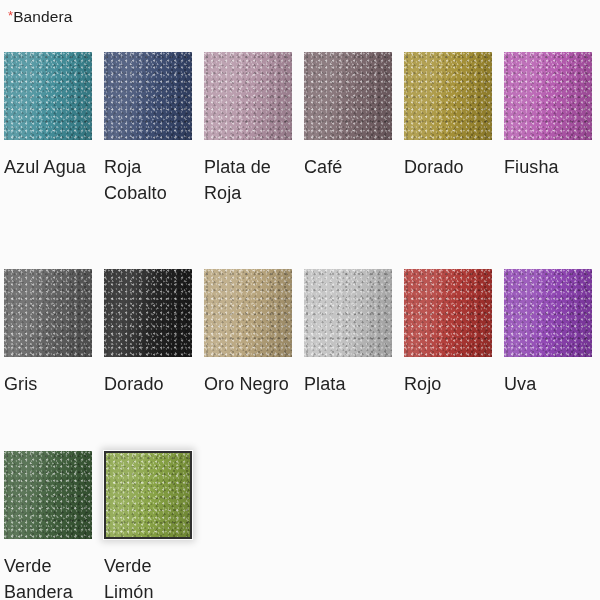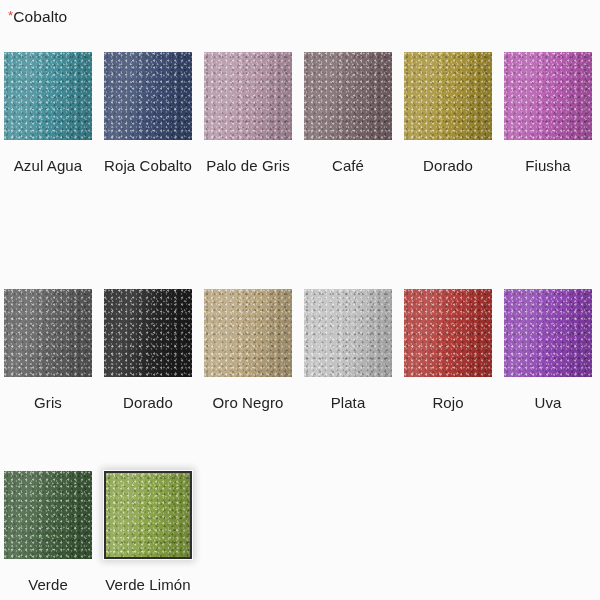--- a/index.html
+++ b/index.html
@@ -52,21 +52,21 @@
   .swatch-cell {
     width: 100px;
     box-sizing: border-box;
     display: flex;
     flex-direction: column;
     align-items: flex-start;
     margin-bottom: 22px;
   }
   
   .swatch-cell.row-0 { height: 195px; }
-  .swatch-cell.row-1 { height: 160px; margin-top: 20px; }
+  .swatch-cell.row-1 { height: 160px; }
   .swatch-cell.row-2 { height: 175px; }
 
   .swatch-chip-wrap {
     width: 88px;
     height: 88px;
     position: relative;
     flex: none;
   }
 
   .swatch-chip {
@@ -112,54 +112,53 @@
 
   
   .swatch-chip.is-selected {
     border: 2px solid #2f2f2f;
     box-shadow: 0 0 0 1px rgba(255,255,255,.9), 0 0 7px 3px rgba(0,0,0,.16);
   }
 
   .swatch-label {
     width: 88px;
     margin-top: 15px;
-    text-align: center;
-    font-size: 15px;
+    font-size: 18px;
     line-height: 1.42;
     color: #232323;
     letter-spacing: .1px;
   }
 </style>
 </head>
 <body>
 
 <div class="page">
 
   <div class="field-header">
-    <span class="required-asterisk">*</span><span>Cobalto</span>
+    <span class="required-asterisk">*</span><span>Bandera</span>
   </div>
 
   <div class="swatch-grid">
       <div class="swatch-cell row-0">
         <div class="swatch-chip-wrap">
           <div class="swatch-chip" style="background-color: rgb(61, 138, 150);"></div>
         </div>
         <div class="swatch-label">Azul Agua</div>
       </div>
       <div class="swatch-cell row-0">
         <div class="swatch-chip-wrap">
           <div class="swatch-chip" style="background-color: rgb(56, 72, 110);"></div>
         </div>
         <div class="swatch-label">Roja Cobalto</div>
       </div>
       <div class="swatch-cell row-0">
         <div class="swatch-chip-wrap">
           <div class="swatch-chip" style="background-color: rgb(177, 145, 163);"></div>
         </div>
-        <div class="swatch-label">Palo de Gris</div>
+        <div class="swatch-label">Plata de Roja</div>
       </div>
       <div class="swatch-cell row-0">
         <div class="swatch-chip-wrap">
           <div class="swatch-chip" style="background-color: rgb(121, 101, 106);"></div>
         </div>
         <div class="swatch-label">Café</div>
       </div>
       <div class="swatch-cell row-0">
         <div class="swatch-chip-wrap">
           <div class="swatch-chip" style="background-color: rgb(164, 143, 50);"></div>

